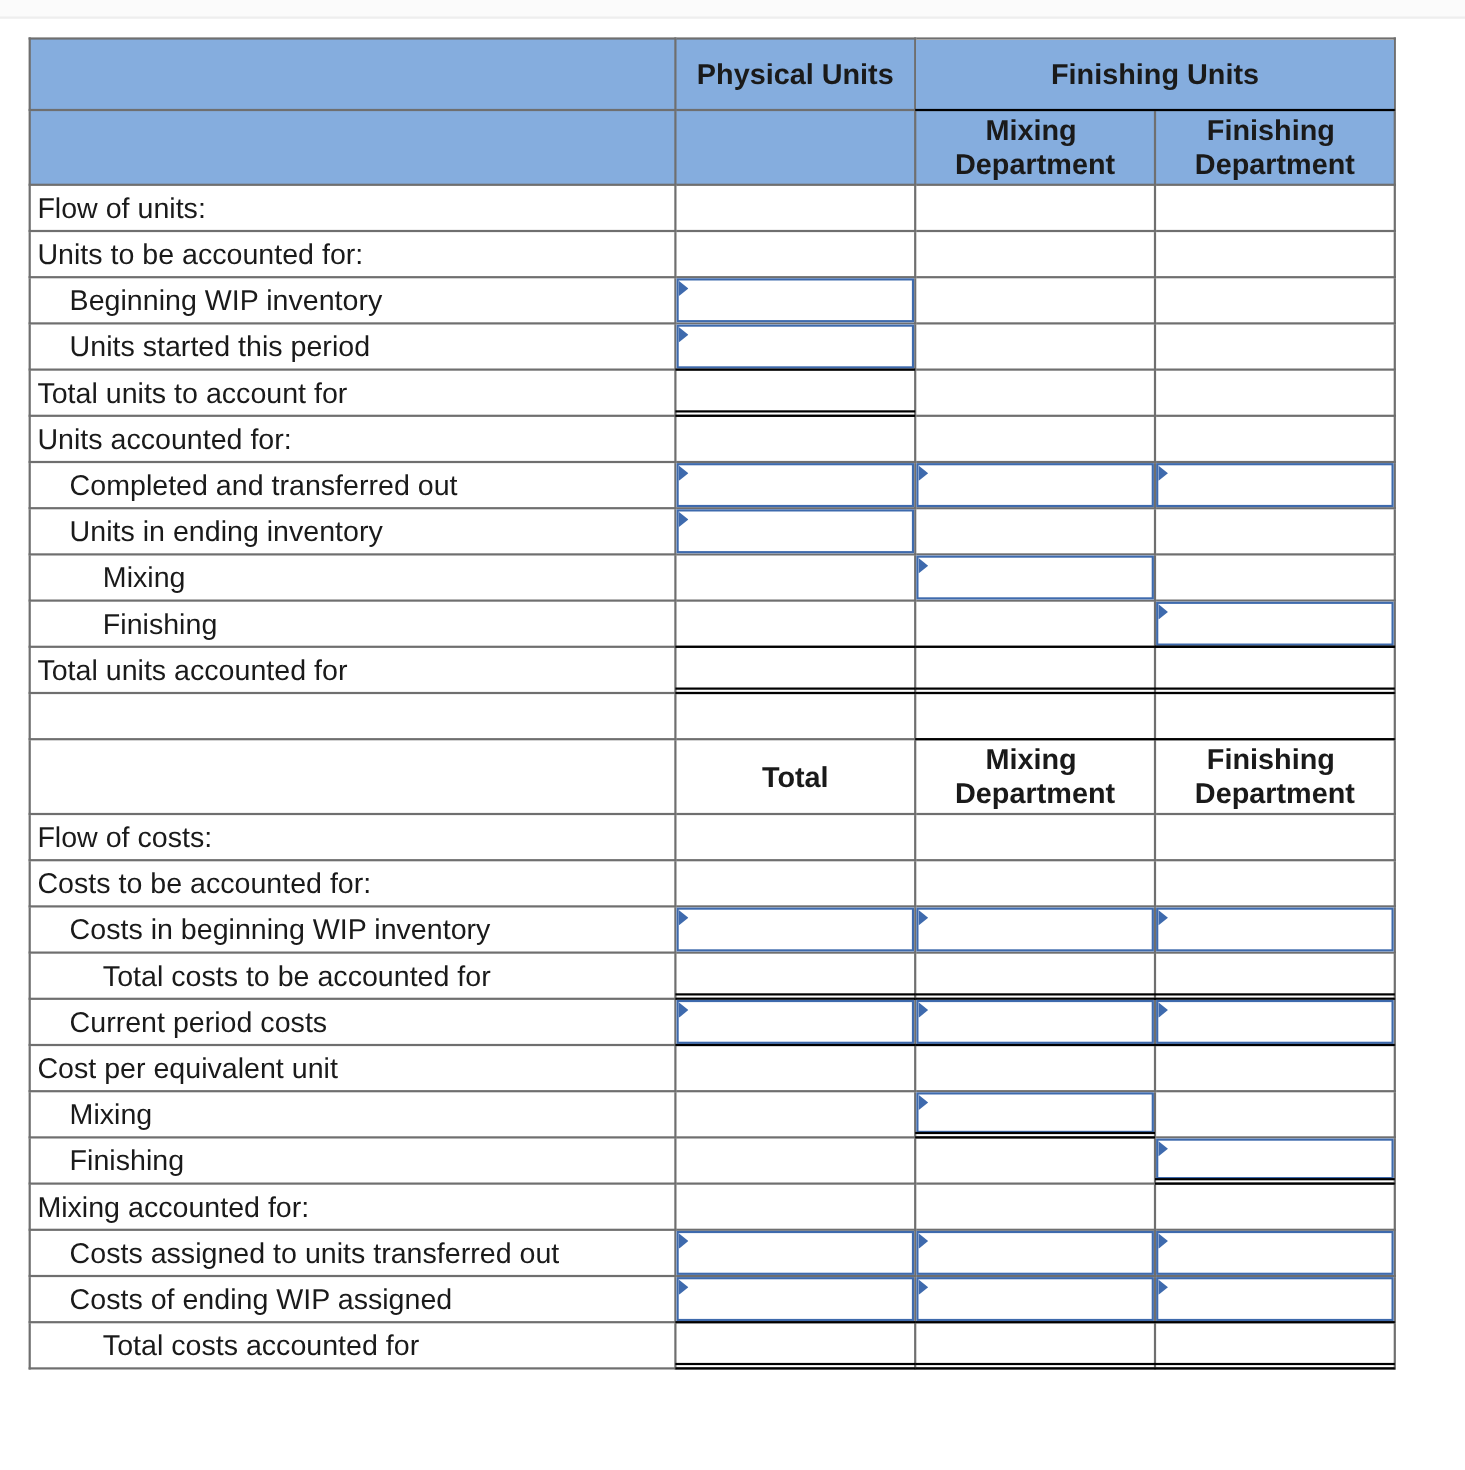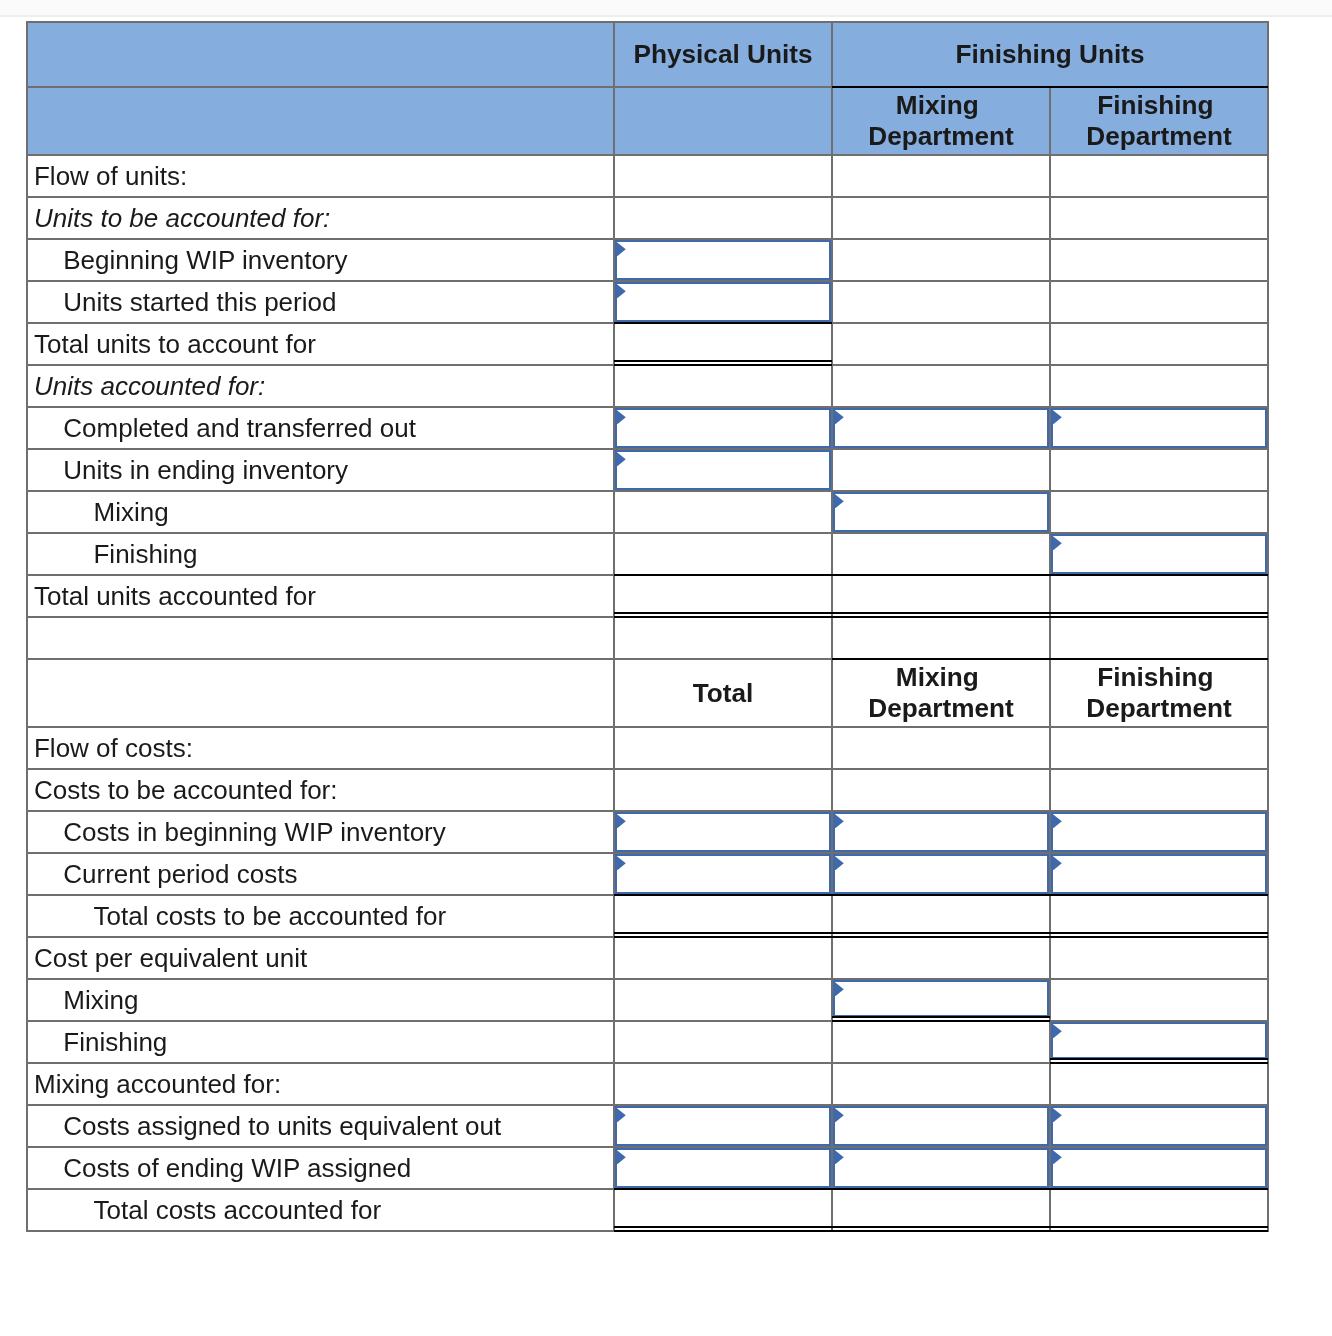--- a/index.html
+++ b/index.html
@@ -1,31 +1,31 @@
 <!DOCTYPE html>
 <html><head>
 <meta charset="utf-8">
 <title>Process Costing Worksheet</title>
 <style>
   html,body{margin:0;padding:0;background:#ffffff;}
   body{font-family:"Liberation Sans",sans-serif;-webkit-font-smoothing:antialiased;}
   .page{position:relative;width:1332px;height:1336px;overflow:hidden;background:#fff;}
   .topstrip{position:absolute;left:0;top:0;width:1332px;height:15px;background:#fbfbfb;border-bottom:2.6px solid #eeeeee;}
-  .wrap{position:absolute;left:26.4px;top:21px;}
+  .wrap{position:absolute;left:26.4px;top:34px;}
   table.sheet{border-collapse:collapse;table-layout:fixed;}
   table.sheet td{border:2.3px solid #6f6f6f;padding:0;vertical-align:middle;font-size:26px;color:#1a1a1a;line-height:1.18;}
   col.c0{width:586.6px;}
   col.c1{width:218px;}
   col.c2{width:218px;}
   col.c3{width:218px;}
   table.sheet td.hdr{background:#85ADDE;font-weight:bold;text-align:center;font-size:26.2px;}
   table.sheet td.lbl{padding-left:5.6px;}
   table.sheet td.i1{padding-left:34.9px;margin-left:18px;}
   table.sheet td.i2{padding-left:65.1px;}
-  table.sheet td.ital{font-style:italic;border-radius:18px;}
+  table.sheet td.ital{border-radius:18px;}
   tr.r{height:42px;}
   tr.hr1{height:65.2px;}
   tr.hr2{height:68px;}
   tr.hr3{height:68px;border-radius:23px;}
   .rule{position:absolute;left:-1.1px;right:-1.1px;height:2px;background:#000;}
   .rule.b{bottom:-2px;}
   .rule.t{top:-2px;}
   .rule.d1{bottom:2px;}
   .rule.d2{bottom:-2px;}
   table.sheet td.midhdr{font-weight:bold;text-align:center;font-size:26.2px;}
@@ -211,20 +211,35 @@
                 <span class="tri"></span>
               </span>
             </td>
             <td class="ic">
               <span class="inbox">
                 <span class="tri"></span>
               </span>
             </td>
           </tr>
           <tr class="r">
+            <td class="lbl i2">Total costs to be accounted for</td>
+            <td class="ic">
+              <span class="rule d1"></span>
+              <span class="rule d2"></span>
+            </td>
+            <td class="ic">
+              <span class="rule d1"></span>
+              <span class="rule d2"></span>
+            </td>
+            <td class="ic">
+              <span class="rule d1"></span>
+              <span class="rule d2"></span>
+            </td>
+          </tr>
+          <tr class="r">
             <td class="lbl i1">Current period costs</td>
             <td class="ic">
               <span class="inbox">
                 <span class="tri"></span>
               </span>
               <span class="rule b"></span>
             </td>
             <td class="ic">
               <span class="inbox">
                 <span class="tri"></span>
@@ -232,35 +247,20 @@
               <span class="rule b"></span>
             </td>
             <td class="ic">
               <span class="inbox">
                 <span class="tri"></span>
               </span>
               <span class="rule b"></span>
             </td>
           </tr>
           <tr class="r">
-            <td class="lbl i2">Total costs to be accounted for</td>
-            <td class="ic">
-              <span class="rule d1"></span>
-              <span class="rule d2"></span>
-            </td>
-            <td class="ic">
-              <span class="rule d1"></span>
-              <span class="rule d2"></span>
-            </td>
-            <td class="ic">
-              <span class="rule d1"></span>
-              <span class="rule d2"></span>
-            </td>
-          </tr>
-          <tr class="r">
             <td class="lbl">Cost per equivalent unit</td>
             <td class="ic"></td>
             <td class="ic"></td>
             <td class="ic"></td>
           </tr>
           <tr class="r">
             <td class="lbl i1">Mixing</td>
             <td class="ic"></td>
             <td class="ic">
               <span class="inbox shortb">
@@ -283,21 +283,21 @@
               <span class="rule d2"></span>
             </td>
           </tr>
           <tr class="r">
             <td class="lbl">Mixing accounted for:</td>
             <td class="ic"></td>
             <td class="ic"></td>
             <td class="ic"></td>
           </tr>
           <tr class="r">
-            <td class="lbl i1">Costs assigned to units equivalent out</td>
+            <td class="lbl i1">Costs assigned to units transferred out</td>
             <td class="ic">
               <span class="inbox">
                 <span class="tri"></span>
               </span>
             </td>
             <td class="ic">
               <span class="inbox">
                 <span class="tri"></span>
               </span>
             </td>

